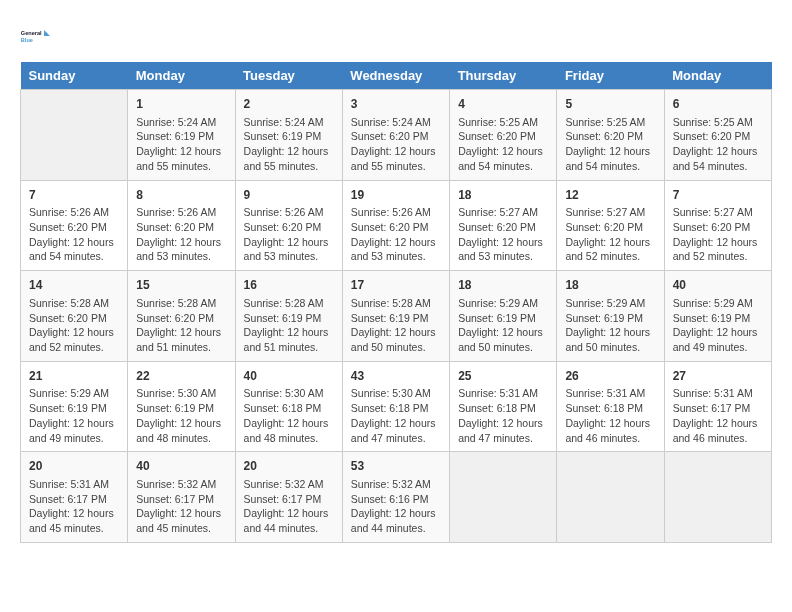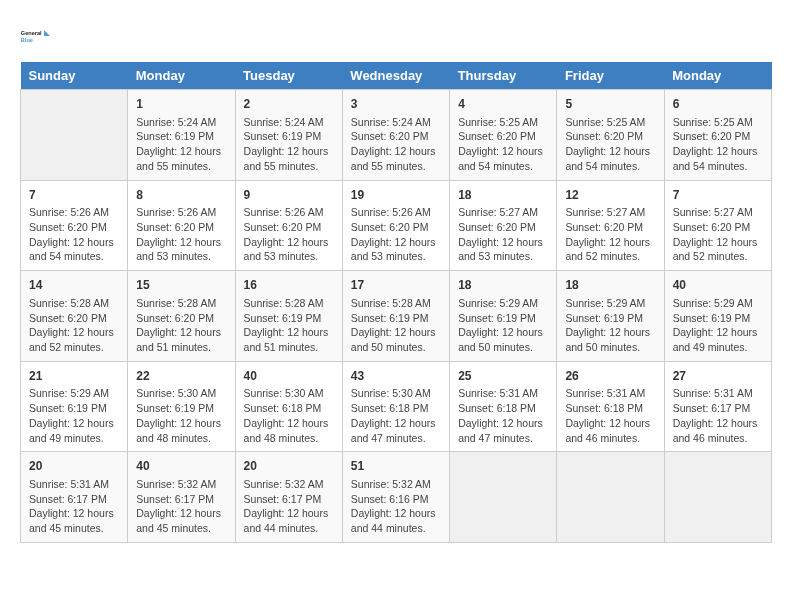--- a/index.html
+++ b/index.html
@@ -321,21 +321,21 @@
 and 45 minutes.</div>
         </td>
         <td>
           <div class="day-num">20</div>
           <div class="day-info" style="white-space: pre-line;">Sunrise: 5:32 AM
 Sunset: 6:17 PM
 Daylight: 12 hours
 and 44 minutes.</div>
         </td>
         <td>
-          <div class="day-num">51</div>
+          <div class="day-num">53</div>
           <div class="day-info" style="white-space: pre-line;">Sunrise: 5:32 AM
 Sunset: 6:16 PM
 Daylight: 12 hours
 and 44 minutes.</div>
         </td>
         <td class="empty"></td>
         <td class="empty"></td>
         <td class="empty"></td>
       </tr>
     </tbody>

